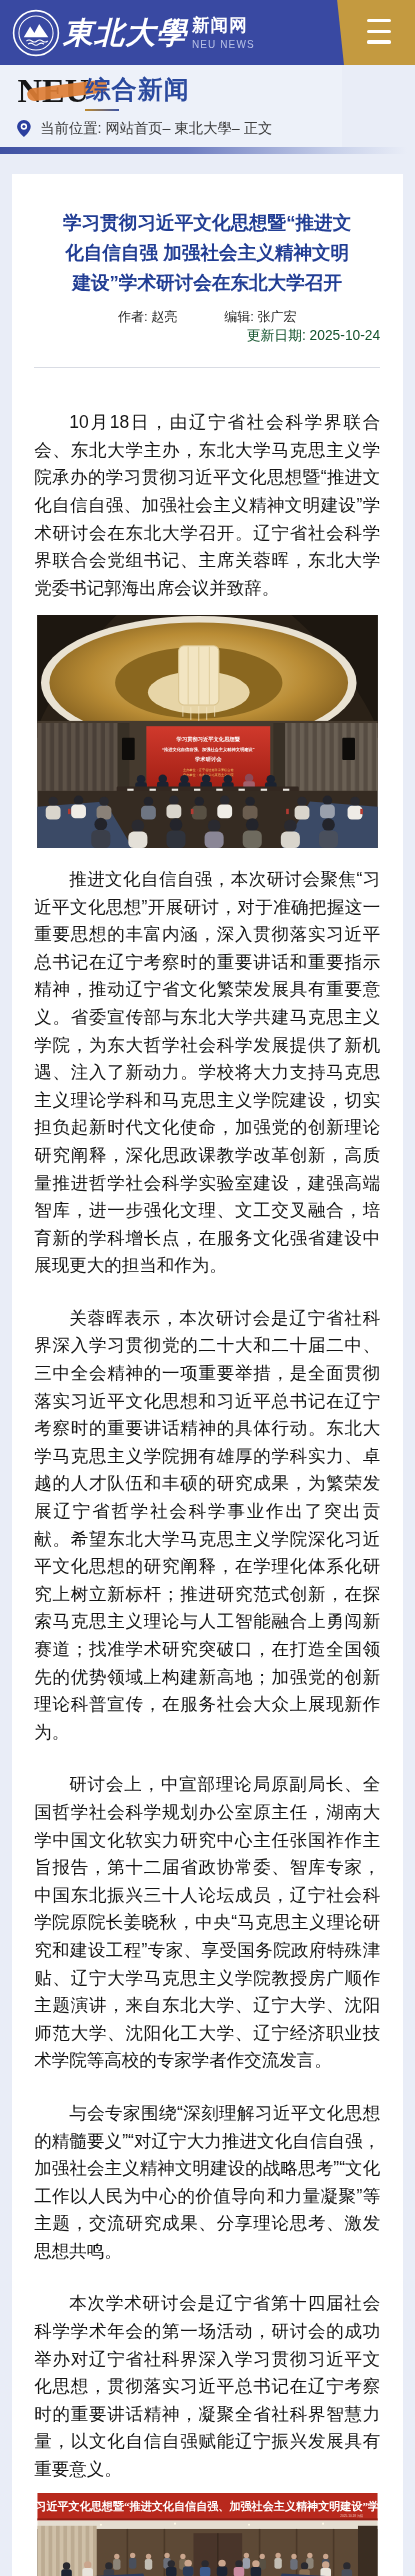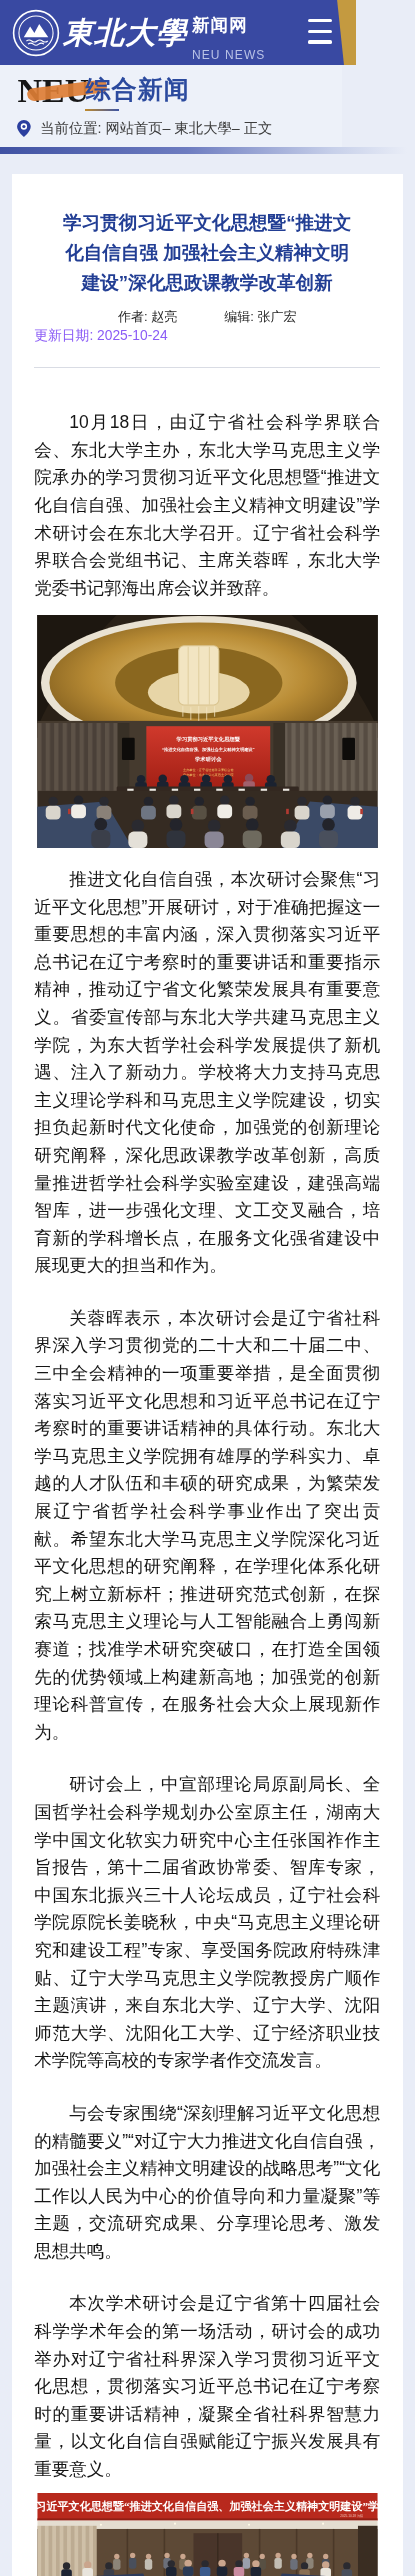--- a/index.html
+++ b/index.html
@@ -1,30 +1,30 @@
 <!DOCTYPE html>
 <html style="font-size:8.5px"><head>
 <meta charset="utf-8">
 <style>
   * { margin:0; padding:0; box-sizing:border-box; }
   html,body { width:415px; }
   body { font-family:"Liberation Sans", sans-serif; background:#e9edf7; }
   .page { position:relative; width:415px; height:2576px; overflow:hidden; background:#e9edf7; }
 
   
-  .topbar { position:relative; width:356px; height:65px; background:#3949a2; overflow:hidden; }
+  .topbar { position:relative; width:415px; height:65px; background:#3949a2; overflow:hidden; }
   .gold-slant { position:absolute; left:336px; top:0; width:80px; height:65px;
     background:#c49a40; clip-path:polygon(1.1px 0, 80px 0, 80px 65px, 8px 65px); }
   .emblem-wrap { position:absolute; left:11.7px; top:8.5px; width:48px; height:48px; }
   .calligraphy { position:absolute; left:63px; top:12.7px; width:127px;
     font-family:"Liberation Serif", serif; font-style:italic; font-weight:bold;
     color:#ffffff; font-size:30px; letter-spacing:1.1px; white-space:nowrap; }
   .site-title { position:absolute; left:192px; top:12.7px; }
   .site-name { color:#ffffff; font-size:17.5px; font-weight:bold; letter-spacing:1.1px; }
-  .site-name-en { color:#b9c2e6; font-size:12px; letter-spacing:1.1px; margin-top:11px; }
+  .site-name-en { color:#b9c2e6; font-size:10px; letter-spacing:1.1px; margin-top:2px; }
   .menu-btn { position:absolute; right:24px; top:17.5px; width:24.4px; height:27.6px;
     background:transparent; border:none; cursor:pointer; display:flex;
     flex-direction:column; justify-content:space-between; padding:1.6px 0; }
   .menu-btn .bar { display:block; width:24.4px; height:3.2px; border-radius:1.6px; background:#ffffff; }
 
   
   .section-head { position:relative; width:342px; padding:9.5px 0 0 17.5px; background:#edf1f9; }
   .neu-row { position:relative; height:31px; }
   .neu-mark { font-family:"Liberation Serif", serif; font-size:34px; font-weight:bold;
     color:#171717; letter-spacing:0px; line-height:31px; }
@@ -42,21 +42,21 @@
   .grad-bar { width:415px; height:6.9px;
     background:linear-gradient(90deg,#4052a3 0%,#6d7cc0 45%,#c6cfe9 80%,#e9edf7 98%); }
 
   
   .card { margin:20px 12.2px 0 12.2px; width:391px; background:#ffffff;
     padding:34px 23px 6.9px 22px; }
   .title { max-width:301px; margin:0 auto; text-align:center; color:#223e94;
     font-size:18.6px; font-weight:bold; line-height:30px; }
   .meta { margin-top:11.7px; text-align:center; font-size:13px; color:#2a2a2a; height:13.8px; line-height:13.8px; }
   .meta .gap { display:inline-block; width:47px; }
-  .meta2 { margin-top:5.3px; text-align:left; font-size:13.8px; color:#8b5cf6; height:13.8px; line-height:13.8px; }
+  .meta2 { margin-top:5.3px; text-align:right; font-size:13.8px; color:#14532d; height:13.8px; line-height:13.8px; }
   .divider { margin-top:24.4px; border:none; border-top:1.1px solid #d9dce4; }
 
   .para { margin-top:25px; font-size:17.5px; line-height:27.6px; color:#151515;
     text-align:justify; text-indent:35px; word-break:break-all; }
   .para.first { margin-top:41px; }
 
   figure.photo { margin:12.7px auto 0 auto; width:341px; display:block; }
   figure.photo2 { margin-top:9.5px; }
   figure.photo svg { display:block; }
 
@@ -107,21 +107,21 @@
         <path d="M12 0C5.4 0 0 5.4 0 12c0 8.4 12 18 12 18s12-9.6 12-18C24 5.4 18.6 0 12 0z" fill="#2b3f9f"></path>
         <circle cx="12" cy="11.5" r="5.6" fill="#ffffff"></circle>
         <circle cx="12" cy="11.5" r="2.8" fill="#2b3f9f"></circle>
       </svg>
       <span class="breadcrumb">当前位置: 网站首页– 東北大學– 正文</span>
     </div>
   </div>
   <div class="grad-bar"></div>
 
   <main class="card">
-    <h1 class="title">学习贯彻习近平文化思想暨“推进文化自信自强 加强社会主义精神文明建设”深化思政课教学改革创新</h1>
+    <h1 class="title">学习贯彻习近平文化思想暨“推进文化自信自强 加强社会主义精神文明建设”学术研讨会在东北大学召开</h1>
     <div class="meta">
       <span>作者: 赵亮</span><span class="gap"></span><span>编辑: 张广宏</span>
     </div>
     <div class="meta2">更新日期: 2025-10-24</div>
     <hr class="divider">
 
     <p class="para first">10月18日，由辽宁省社会科学界联合会、东北大学主办，东北大学马克思主义学院承办的学习贯彻习近平文化思想暨“推进文化自信自强、加强社会主义精神文明建设”学术研讨会在东北大学召开。辽宁省社会科学界联合会党组书记、主席关蓉晖，东北大学党委书记郭海出席会议并致辞。</p>
 
     <figure class="photo">
       <svg viewBox="0 0 643 440" width="341" height="233">

